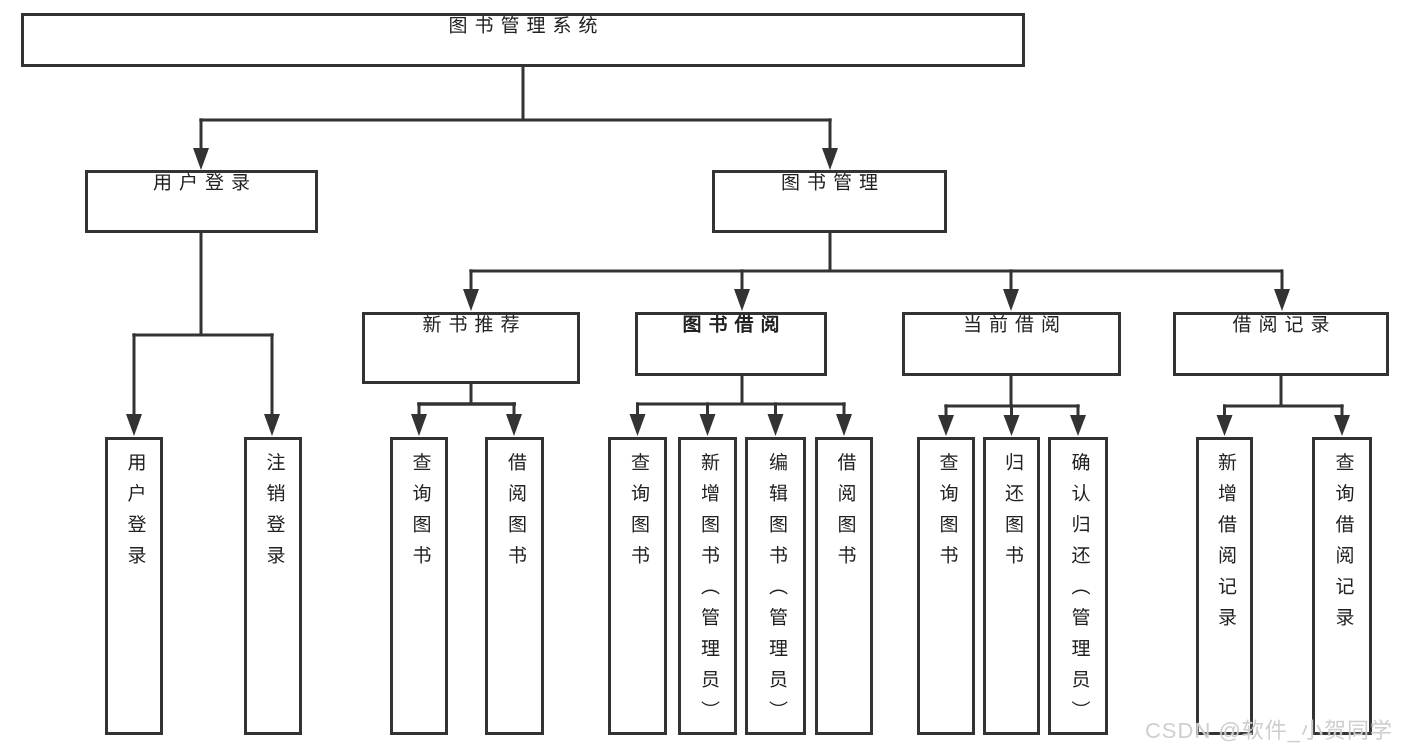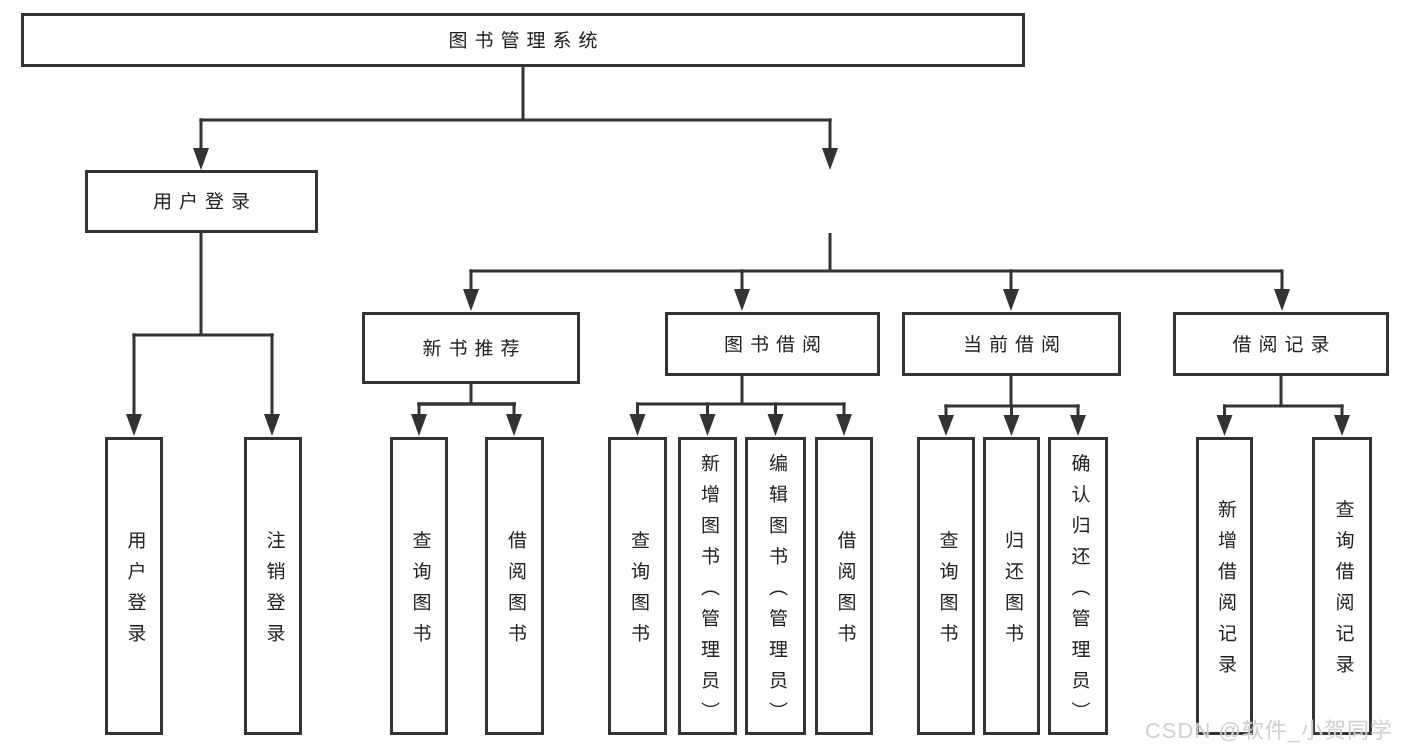--- a/index.html
+++ b/index.html
@@ -22,21 +22,20 @@
   }
   #wires line { stroke: #333333; stroke-width: 3; }
   #wires polygon { fill: #333333; stroke: none; }
 
   .node {
     position: absolute;
     box-sizing: border-box;
     background: #ffffff;
     border: 3px solid #333333;
     display: flex;
-    align-items: center;
     justify-content: center;
     z-index: 2;
   }
   .hlabel {
     color: #222222;
     font-size: 19px;
     letter-spacing: 7px;
     padding-left: 7px;   
     white-space: nowrap;
     line-height: 1;
@@ -52,21 +51,21 @@
     white-space: nowrap;
   }
 
   
   #n-root   { left: 21px;  top: 13px;  width: 1004px; height: 54px; }
 
   #n-login  { left: 85px;  top: 170px; width: 233px;  height: 63px; }
   #n-mgmt   { left: 712px; top: 170px; width: 235px;  height: 63px; }
 
   #n-l3-0   { left: 362px;  top: 312px; width: 218px; height: 72px; }
-  #n-l3-1   { left: 665px;  top: 312px; width: 215px; height: 64px; }
+  #n-l3-1   { left: 635px;  top: 312px; width: 192px; height: 64px; font-weight: bold; }
   #n-l3-2   { left: 902px;  top: 312px; width: 219px; height: 64px; }
   #n-l3-3   { left: 1173px; top: 312px; width: 216px; height: 64px; }
 
   .leaf { top: 437px; height: 298px; }
   #lf-ul-0 { left: 105px;  width: 58px; }
   #lf-ul-1 { left: 244px;  width: 58px; }
   #lf-nb-0 { left: 390px;  width: 58px; }
   #lf-nb-1 { left: 485px;  width: 59px; }
   #lf-bb-0 { left: 608px;  width: 59px; }
   #lf-bb-1 { left: 678px;  width: 59px; }
@@ -173,20 +172,23 @@
     </g>
   </svg>
 
   <div id="n-root" class="node">
     <span class="hlabel">图书管理系统</span>
   </div>
 
   <div id="n-login" class="node">
     <span class="hlabel">用户登录</span>
   </div>
+  <div id="n-mgmt" class="node">
+    <span class="hlabel">图书管理</span>
+  </div>
 
   <div id="n-l3-0" class="node">
     <span class="hlabel">新书推荐</span>
   </div>
   <div id="n-l3-1" class="node">
     <span class="hlabel">图书借阅</span>
   </div>
   <div id="n-l3-3" class="node">
     <span class="hlabel">借阅记录</span>
   </div>

